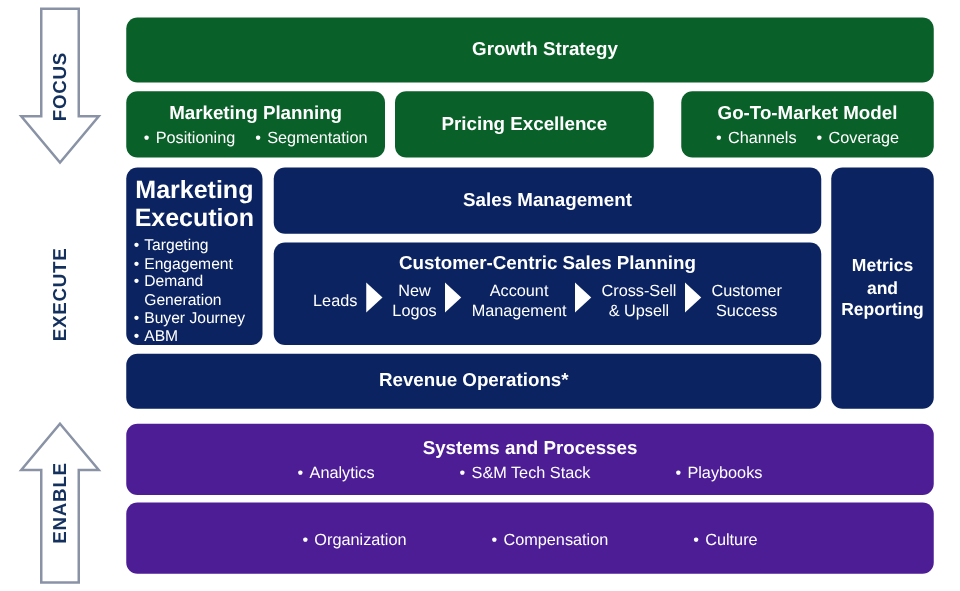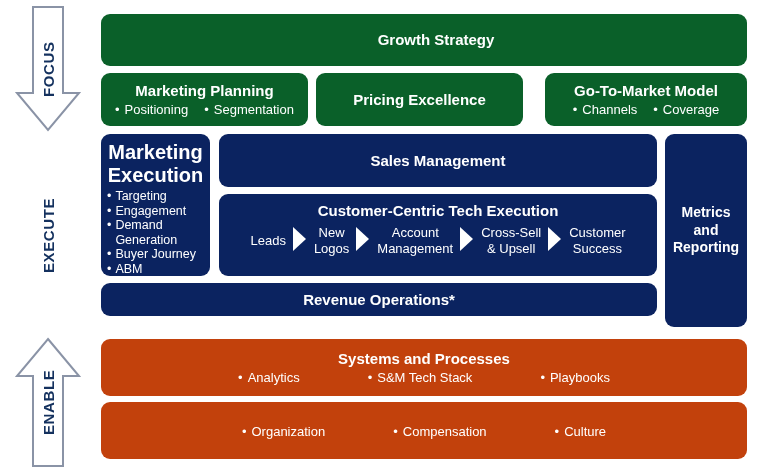--- a/index.html
+++ b/index.html
@@ -33,21 +33,21 @@
     border-radius:9px;
     box-sizing:border-box;
     color:#ffffff;
     display:flex;flex-direction:column;
     align-items:center;justify-content:center;
     text-align:center;
     overflow:hidden;
   }
   .green{background:#0a6029;}
   .navy{background:#0b2360;justify-content:center;}
-  .taupe{background:#c2410c;}
+  .taupe{background:#4c1d95;}
   .box .title{font-weight:bold;font-size:15px;line-height:1.15;}
   .bullets-row{
     display:flex;align-items:center;justify-content:center;
     font-size:13px;line-height:1.2;margin-top:3px;width:100%;
   }
   .bullets-row .bi{white-space:nowrap;text-align:right;}
   .bi .dot{margin-right:5px;}
 
   
   #growth-strategy{left:101px;top:14px;width:646px;height:52px;padding-left:24px;}
@@ -76,21 +76,21 @@
   #sales-execution{left:219px;top:194px;width:438px;height:82px;
                    justify-content:flex-start;padding-top:8px;}
   #sales-execution .title{font-size:15px;}
 
   .flow{display:flex;align-items:center;justify-content:center;
         width:100%;margin-top:6px;padding:0 24px;box-sizing:border-box;}
   .flow .stage{font-size:13px;line-height:1.18;color:#ffffff;
                text-align:center;white-space:pre-line;}
   .flow .chev{margin:0 6px;flex:0 0 auto;}
 
-  #revenue-operations{left:101px;top:283px;width:556px;height:33px;}
+  #revenue-operations{left:101px;top:283px;width:556px;height:44px;}
 
   #metrics-reporting{left:665px;top:134px;width:82px;height:193px;}
   #metrics-reporting .title{font-size:14px;line-height:1.25;}
 
   
   #systems-processes{left:101px;top:339px;width:646px;height:57px;}
   #talent-management{left:101px;top:402px;width:646px;height:57px;}
   #systems-processes .bullets-row .bi,
   #talent-management .bullets-row .bi{margin:0 34px;}
 </style>
@@ -171,21 +171,21 @@
           <span class="txt">ABM</span>
         </li>
     </ul>
   </div>
 
   <div class="box navy" id="sales-management">
     <div class="title">Sales Management</div>
   </div>
 
   <div class="box navy" id="sales-execution">
-    <div class="title">Customer-Centric Tech Execution</div>
+    <div class="title">Customer-Centric Sales Planning</div>
     <div class="flow">
       <span class="stage">Leads</span>
       <span class="chev">
         <svg width="16" height="26" viewBox="0 0 16 26">
             <polygon points="1,1 14,13 1,25" fill="#ffffff"></polygon>
           </svg>
       </span>
       <span class="stage">New
 Logos</span>
       <span class="chev">

